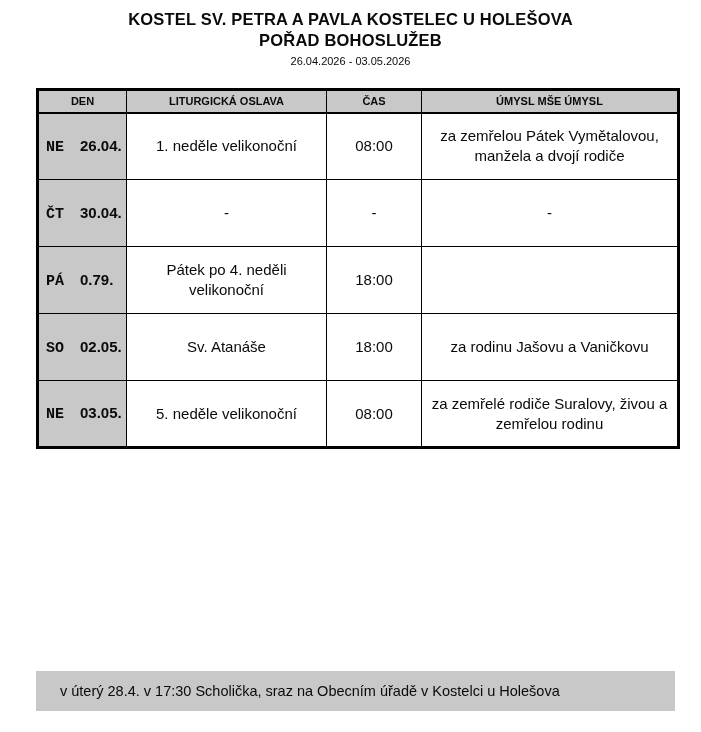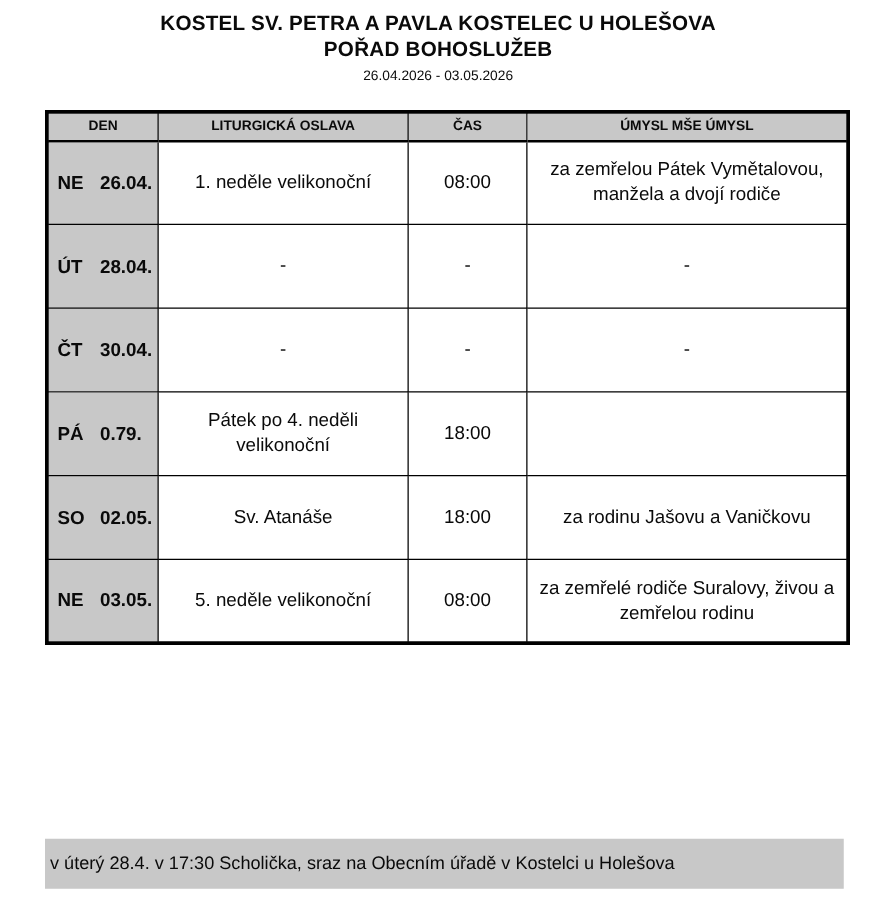--- a/index.html
+++ b/index.html
@@ -71,40 +71,41 @@
     background: var(--cell-gray);
     font-weight: bold;
     font-size: 15px;
     text-align: left;
     padding-left: 7px;
     white-space: nowrap;
   }
   td.day-cell .day-abbr {
     display: inline-block;
     width: 34px;
+    font-family: Liberation Mono, monospace;
   }
   td.body-cell {
     background: #ffffff;
     font-size: 15px;
     text-align: center;
     padding: 2px 2px;
     line-height: 20px;
   }
 
   
   .footer-note {
     position: absolute;
     left: 36px;
     top: 671px;
     width: 639px;
     height: 40px;
     background: var(--cell-gray);
     display: flex;
     align-items: center;
-    padding-left: 4px;
+    padding-left: 24px;
     font-size: 14.5px;
   }
 </style>
 </head>
 <body>
 
 <div class="doc">
 
   <div class="header-block">
     <div class="title-line">KOSTEL SV. PETRA A PAVLA KOSTELEC U HOLEŠOVA</div>
@@ -128,26 +129,20 @@
       </tr>
     </thead>
     <tbody>
       <tr>
         <td class="day-cell"><span class="day-abbr">NE</span><span class="day-date">26.04.</span></td>
         <td class="body-cell">1. neděle velikonoční</td>
         <td class="body-cell">08:00</td>
         <td class="body-cell">za zemřelou Pátek Vymětalovou, manžela a dvojí rodiče</td>
       </tr>
       <tr>
-        <td class="day-cell"><span class="day-abbr">ÚT</span><span class="day-date">28.04.</span></td>
-        <td class="body-cell">-</td>
-        <td class="body-cell">-</td>
-        <td class="body-cell">-</td>
-      </tr>
-      <tr>
         <td class="day-cell"><span class="day-abbr">ČT</span><span class="day-date">30.04.</span></td>
         <td class="body-cell">-</td>
         <td class="body-cell">-</td>
         <td class="body-cell">-</td>
       </tr>
       <tr>
         <td class="day-cell"><span class="day-abbr">PÁ</span><span class="day-date">0.79.</span></td>
         <td class="body-cell">Pátek po 4. neděli velikonoční</td>
         <td class="body-cell">18:00</td>
         <td class="body-cell"></td>

